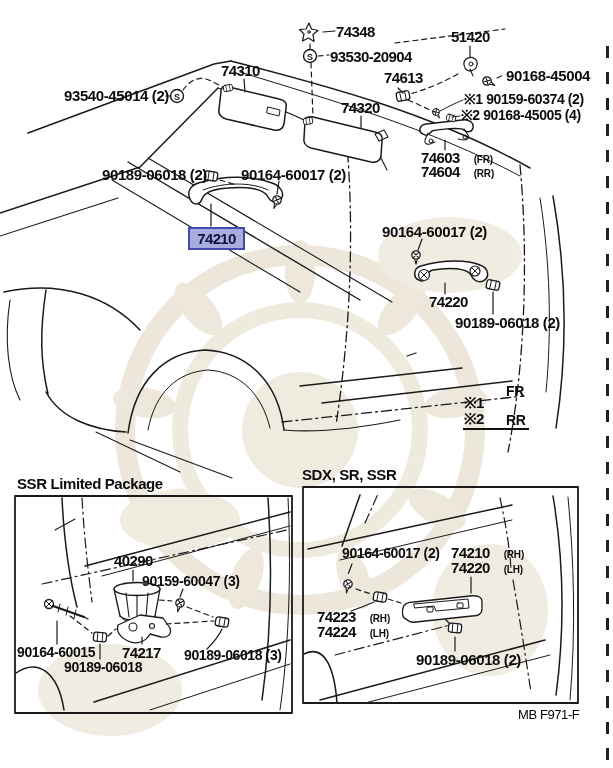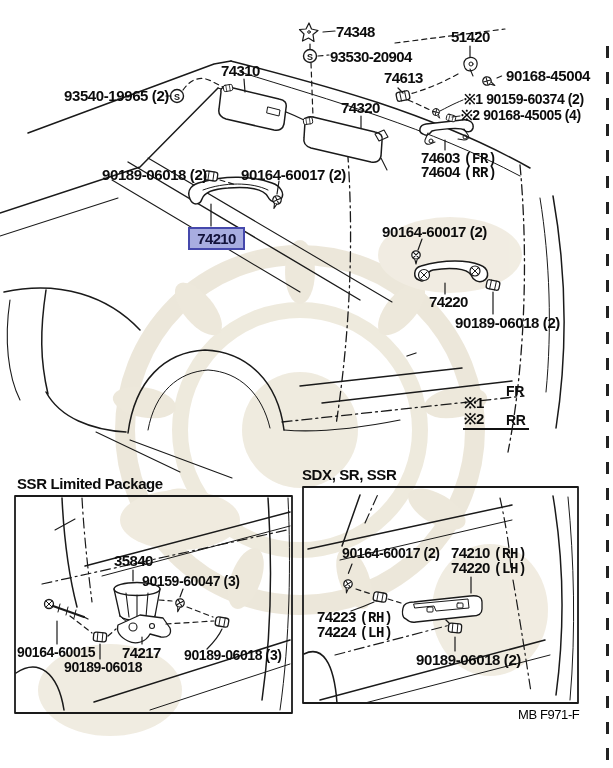--- a/index.html
+++ b/index.html
@@ -7,21 +7,21 @@
     position:relative; width:613px; height:768px; background:#ffffff;
     overflow:hidden; font-family:"Liberation Sans", sans-serif;
   }
   .art { position:absolute; left:0; top:0; width:613px; height:768px; z-index:1; }
   .lbl {
     position:absolute; z-index:2; font-weight:bold; font-size:15px;
     letter-spacing:-0.4px; color:#0c0c0c; white-space:nowrap; line-height:1;
   }
   .big { font-size:15px; letter-spacing:-0.6px; }
   .sm  { font-size:14px; }
-  .suffix { font-size:14px; letter-spacing:-0.2px; margin-left:4px;font-family:Liberation Mono, monospace; }
+  .suffix { font-size:10px; letter-spacing:-0.2px; margin-left:14px; }
   .hl {
     position:absolute; z-index:3; left:188px; top:227px; width:53px; height:19px;
     border:2px solid #4548ac; background:#a8ade0; display:flex;
     align-items:center; justify-content:center;
     font-weight:bold; font-size:15px; letter-spacing:-0.6px; color:#12123a;
     cursor:pointer;
   }
   .legend-underline {
     position:absolute; z-index:2; left:463px; top:428px; width:66px; height:2px;
     background:#111;
@@ -277,21 +277,21 @@
           <path d="M446,620 L450,624" stroke-dasharray="5,4"></path>
         </g>
       </g>
     </g>
   </svg>
 
   <div class="lbl big" style="left:336px;top:24px">74348</div>
   <div class="lbl big" style="left:330px;top:49px">93530-20904</div>
   <div class="lbl big" style="left:451px;top:29px">51420</div>
   <div class="lbl big" style="left:221px;top:63px">74310</div>
-  <div class="lbl" style="left:64px;top:88px">93540-19965 (2)</div>
+  <div class="lbl" style="left:64px;top:88px">93540-45014 (2)</div>
   <div class="lbl big" style="left:384px;top:70px">74613</div>
   <div class="lbl" style="left:506px;top:68px">90168-45004</div>
   <div class="lbl sm" style="left:464px;top:92px">※1 90159-60374 (2)</div>
   <div class="lbl sm" style="left:461px;top:108px">※2 90168-45005 (4)</div>
   <div class="lbl big" style="left:341px;top:100px">74320</div>
   <div class="lbl big" style="left:421px;top:150px"><span>74603</span><span class="suffix">(FR)</span></div>
   <div class="lbl big" style="left:421px;top:164px"><span>74604</span><span class="suffix">(RR)</span></div>
   <div class="lbl" style="left:102px;top:167px">90189-06018 (2)</div>
   <div class="lbl" style="left:241px;top:167px">90164-60017 (2)</div>
   <div class="hl">74210</div>
@@ -299,21 +299,21 @@
   <div class="lbl big" style="left:429px;top:294px">74220</div>
   <div class="lbl" style="left:455px;top:315px">90189-06018 (2)</div>
 
   <div class="lbl big" style="left:464px;top:395px">※1</div>
   <div class="lbl sm" style="left:506px;top:384px">FR</div>
   <div class="lbl big" style="left:464px;top:411px">※2</div>
   <div class="lbl sm" style="left:506px;top:413px">RR</div>
   <div class="legend-underline"></div>
 
   <div class="lbl" style="left:17px;top:476px">SSR Limited Package</div>
-  <div class="lbl big" style="left:114px;top:553px">35840</div>
+  <div class="lbl big" style="left:114px;top:553px">40290</div>
   <div class="lbl sm" style="left:142px;top:574px">90159-60047 (3)</div>
   <div class="lbl sm" style="left:17px;top:645px">90164-60015</div>
   <div class="lbl big" style="left:122px;top:645px">74217</div>
   <div class="lbl sm" style="left:64px;top:660px">90189-06018</div>
   <div class="lbl sm" style="left:184px;top:648px">90189-06018 (3)</div>
 
   <div class="lbl" style="left:302px;top:467px">SDX, SR, SSR</div>
   <div class="lbl sm" style="left:342px;top:546px">90164-60017 (2)</div>
   <div class="lbl big" style="left:451px;top:545px"><span>74210</span><span class="suffix">(RH)</span></div>
   <div class="lbl big" style="left:451px;top:560px"><span>74220</span><span class="suffix">(LH)</span></div>

